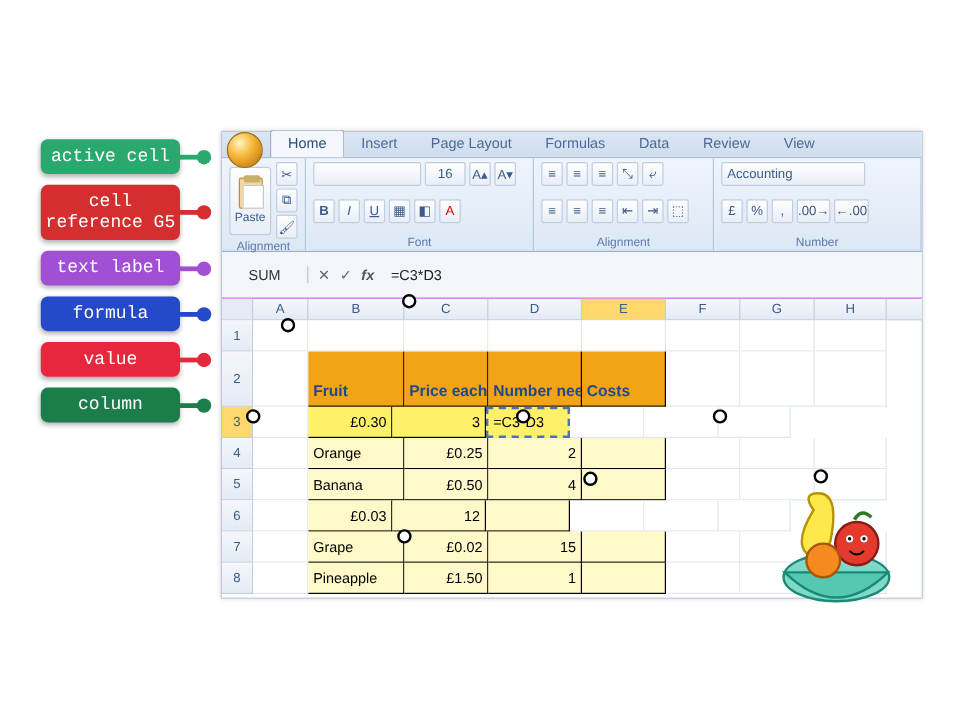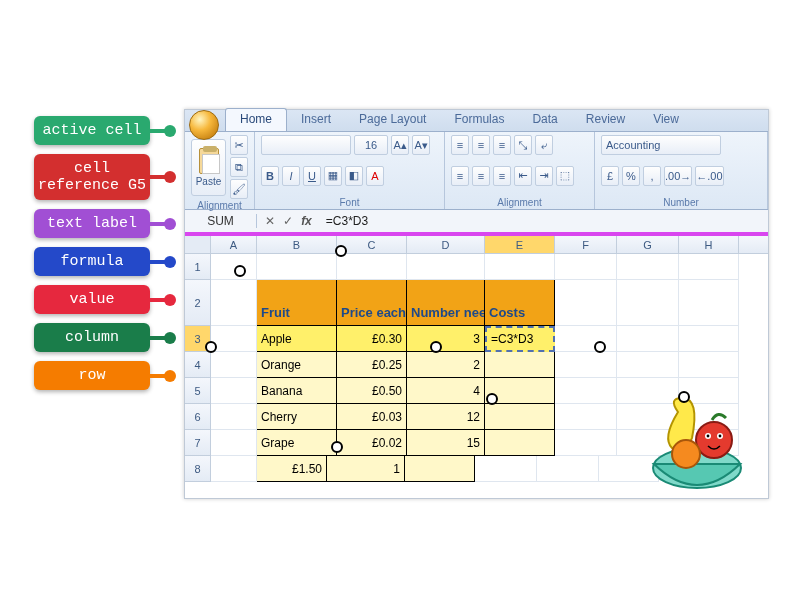--- a/index.html
+++ b/index.html
@@ -24,21 +24,21 @@
   .rgroup-title { font-size: 10px; color: #5a7aab; text-align: center; padding-top: 1px; }
   .rrow { display: flex; align-items: center; gap: 3px; }
   .rbtn { height: 20px; min-width: 18px; border: 1px solid #c0cee0; border-radius: 2px; background: linear-gradient(#fefefe,#e8eef7); display: flex; align-items: center; justify-content: center; font-size: 11px; color: #3a5a8a; }
   .pastebtn { width: 42px; height: 57px; display: flex; flex-direction: column; align-items: center; justify-content: center; border: 1px solid #c0cee0; border-radius: 3px; background: linear-gradient(#fefefe,#e8eef7); font-size: 10px; color: #3a5a8a; gap: 2px; }
   .clipicon { width: 20px; height: 26px; background: #f5d899; border: 1px solid #b7903a; border-radius: 2px; position: relative; }
   .clipicon::before { content: ""; position: absolute; left: 3px; top: -3px; width: 14px; height: 6px; background: #c9b06a; border-radius: 2px; }
   .clipicon::after { content:""; position:absolute; left:2px; top:5px; width:16px; height:18px; background:#fff; border:1px solid #c7c7c7; }
   .sel { width: 90px; }
   .sel2 { width: 34px; }
 
-  .formulabar { height: 26px; background: #f2f5fa; border-bottom: 4px solid #d946ef; display: flex; align-items: center; font-size: 12px; }
+  .formulabar { height: 39px; background: #f2f5fa; border-bottom: 1px solid #d946ef; display: flex; align-items: center; font-size: 12px; }
   .namebox { width: 72px; border-right: 1px solid #b6c6dc; padding: 0 4px; text-align: center; color: #333; }
   .fbicons { display: flex; gap: 8px; padding: 0 8px; color: #666; }
   .fbfx { font-style: italic; font-weight: bold; color: #555; }
   .fbcontent { padding-left: 6px; color: #222; }
 
   .grid { position: relative; }
   .colheads { display: flex; height: 18px; background: linear-gradient(#f4f7fc,#e4ebf5); border-bottom: 1px solid #c2cedd; font-size: 11px; color: #3d5a82; }
   .ch { border-right: 1px solid #c2cedd; text-align: center; line-height: 18px; }
   .ch.sel { background: #ffd76b; }
   .corner { width: 26px; background: #e4ebf5; border-right: 1px solid #c2cedd; }
@@ -67,21 +67,20 @@
 </head>
 <body>
 
 <div class="tags">
   <div class="tag" style="background:#2aa96f"><span>active cell</span><span class="pin" style="background:#2aa96f"></span></div>
   <div class="tag" style="background:#d32f2f"><span>cell reference G5</span><span class="pin" style="background:#d32f2f"></span></div>
   <div class="tag" style="background:#a14fd4"><span>text label</span><span class="pin" style="background:#a14fd4"></span></div>
   <div class="tag" style="background:#2449c9"><span>formula</span><span class="pin" style="background:#2449c9"></span></div>
   <div class="tag" style="background:#e6283e"><span>value</span><span class="pin" style="background:#e6283e"></span></div>
   <div class="tag" style="background:#1a7d4a"><span>column</span><span class="pin" style="background:#1a7d4a"></span></div>
-  <div class="tag" style="background:#f57c00"><span>row</span><span class="pin" style="background:#f57c00"></span></div>
 </div>
 
 <div class="excel">
   <div class="orb"></div>
 
   <div class="ribbon-tabs">
     <div class="rtab active">Home</div>
     <div class="rtab">Insert</div>
     <div class="rtab">Page Layout</div>
     <div class="rtab">Formulas</div>
@@ -210,21 +209,20 @@
         <div class="cell wD">Number needed</div>
         <div class="cell wE">Costs</div>
         <div class="cell wF" style="background:#fff;border-color:#dfe6ef"></div>
           <div class="cell wG" style="background:#fff;border-color:#dfe6ef"></div>
           <div class="cell wH" style="background:#fff;border-color:#dfe6ef"></div>
       </div>
 
       <div class="row tbl r3">
         <div class="rowhead sel">3</div>
         <div class="cell wA" style="background:#fff;border-color:#dfe6ef"></div>
-        <div class="cell wB">Apple</div>
         <div class="cell wC num">£0.30</div>
         <div class="cell wD num">3</div>
         <div class="cell wE cellE fcell">=C3*D3</div>
         <div class="cell wF" style="background:#fff;border-color:#dfe6ef"></div>
           <div class="cell wG" style="background:#fff;border-color:#dfe6ef"></div>
           <div class="cell wH" style="background:#fff;border-color:#dfe6ef"></div>
       </div>
 
       <div class="row tbl">
         <div class="rowhead">4</div>
@@ -246,21 +244,20 @@
         <div class="cell wD num">4</div>
         <div class="cell wE"></div>
         <div class="cell wF" style="background:#fff;border-color:#dfe6ef"></div>
           <div class="cell wG" style="background:#fff;border-color:#dfe6ef"></div>
           <div class="cell wH" style="background:#fff;border-color:#dfe6ef"></div>
       </div>
 
       <div class="row tbl">
         <div class="rowhead">6</div>
         <div class="cell wA" style="background:#fff;border-color:#dfe6ef"></div>
-        <div class="cell wB">Cherry</div>
         <div class="cell wC num">£0.03</div>
         <div class="cell wD num">12</div>
         <div class="cell wE"></div>
         <div class="cell wF" style="background:#fff;border-color:#dfe6ef"></div>
           <div class="cell wG" style="background:#fff;border-color:#dfe6ef"></div>
           <div class="cell wH" style="background:#fff;border-color:#dfe6ef"></div>
       </div>
 
       <div class="row tbl">
         <div class="rowhead">7</div>
@@ -270,20 +267,21 @@
         <div class="cell wD num">15</div>
         <div class="cell wE"></div>
         <div class="cell wF" style="background:#fff;border-color:#dfe6ef"></div>
           <div class="cell wG" style="background:#fff;border-color:#dfe6ef"></div>
           <div class="cell wH" style="background:#fff;border-color:#dfe6ef"></div>
       </div>
 
       <div class="row tbl">
         <div class="rowhead">8</div>
         <div class="cell wA" style="background:#fff;border-color:#dfe6ef"></div>
+        <div class="cell wB">Pineapple</div>
         <div class="cell wC num">£1.50</div>
         <div class="cell wD num">1</div>
         <div class="cell wE"></div>
         <div class="cell wF" style="background:#fff;border-color:#dfe6ef"></div>
           <div class="cell wG" style="background:#fff;border-color:#dfe6ef"></div>
           <div class="cell wH" style="background:#fff;border-color:#dfe6ef"></div>
       </div>
     </div>
 
     <div class="fruitbowl">

